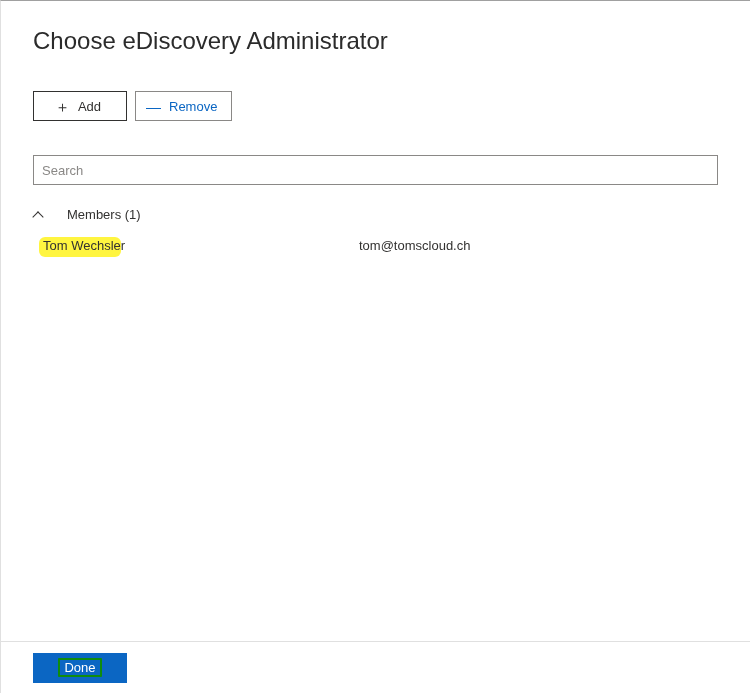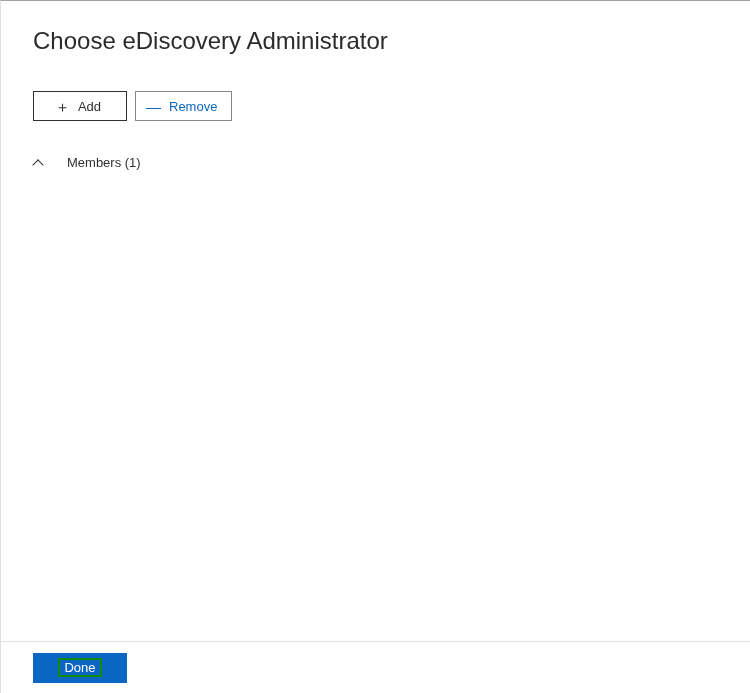--- a/index.html
+++ b/index.html
@@ -185,26 +185,34 @@
       <span class="highlight-yellow hl-add"></span>
       <span class="icon">＋</span>
       <span>Add</span>
     </button>
     <button class="btn">
       <span class="icon">—</span>
       <span>Remove</span>
     </button>
   </div>
 
+  <input type="text" class="search-input" placeholder="Search" style="">
 
   <div class="members-header">
     <span class="chevron-up"></span>
     <span>Members (1)</span>
   </div>
 
+  <div class="member-row">
+    <span class="member-name">
+      <span class="highlight-yellow hl-name"></span>
+      <span>Tom Wechsler</span>
+    </span>
+    <span class="member-email">tom@tomscloud.ch</span>
+  </div>
 
 </div>
 
 <div class="footer">
   <button class="btn-done">
     <span class="done-text-wrap">
       <span class="done-hl"></span>
       <span>Done</span>
     </span>
   </button>

